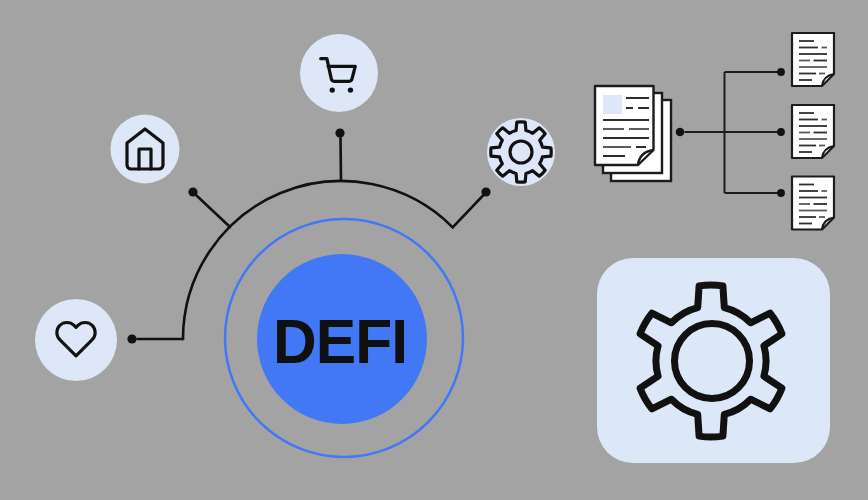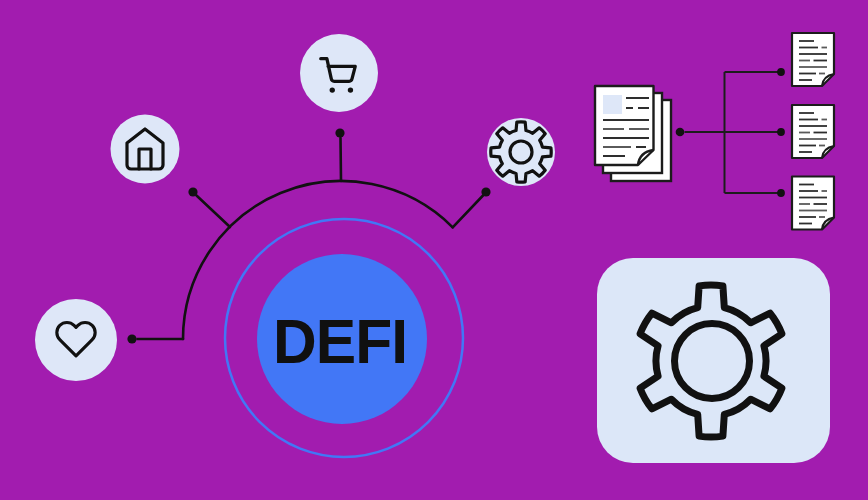--- a/index.html
+++ b/index.html
@@ -1,20 +1,20 @@
 <!DOCTYPE html>
 <html><head>
 <meta charset="utf-8">
 <style>
   html, body { margin: 0; padding: 0; background: #ffffff; }
   .canvas {
     position: relative;
     width: 868px;
     height: 500px;
-    background: #a21caf;
+    background: #a3a3a3;
     overflow: hidden;
     font-family: "Liberation Sans", sans-serif;
   }
   svg { display: block; }
   text.defi {
     font-family: "Liberation Sans", "DejaVu Sans", sans-serif;
     font-weight: bold;
     fill: #101010;
   }
 </style>

